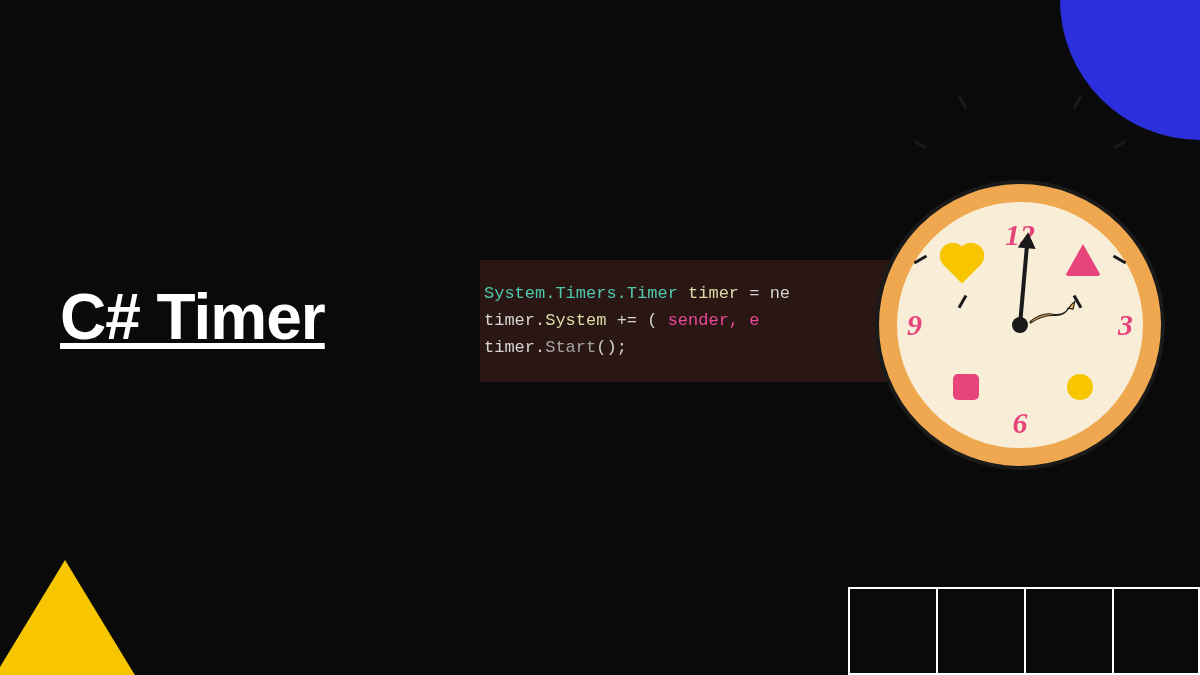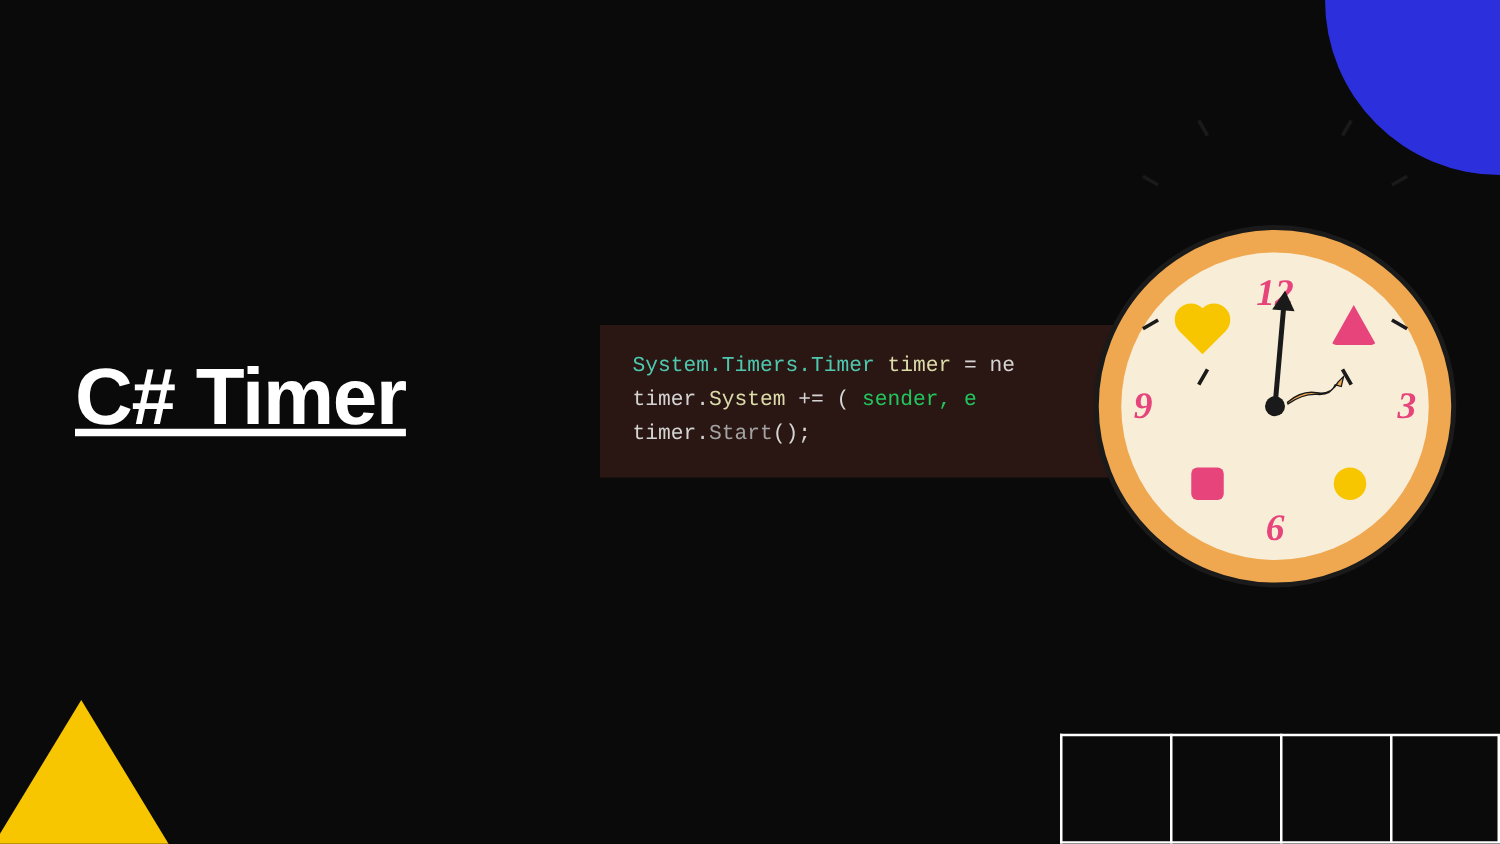--- a/index.html
+++ b/index.html
@@ -24,34 +24,34 @@
       font-weight: 900;
       letter-spacing: -1px;
       text-decoration: underline;
     }
     .code-block {
       position: absolute;
       left: 480px;
       top: 260px;
       width: 420px;
       background: #2a1612;
-      padding: 20px 26px;
+      padding: 20px 4px;
       font-family: 'Consolas', 'Courier New', monospace;
       font-size: 17px;
       line-height: 1.6;
     }
     .code-line {
       white-space: nowrap;
       overflow: hidden;
     }
     .tok-namespace { color: #4ec9b0; }
     .tok-var { color: #dcdcaa; }
     .tok-op { color: #d4d4d4; }
     .tok-method { color: #a3a3a3; }
-    .tok-param { color: #22c55e; }
+    .tok-param { color: #ec4899; }
     .tok-plain { color: #d4d4d4; }
     .quarter-circle {
       position: absolute;
       top: 0;
       right: 0;
       width: 140px;
       height: 140px;
       background: #2b2fdc;
       border-radius: 0 0 0 140px;
     }

